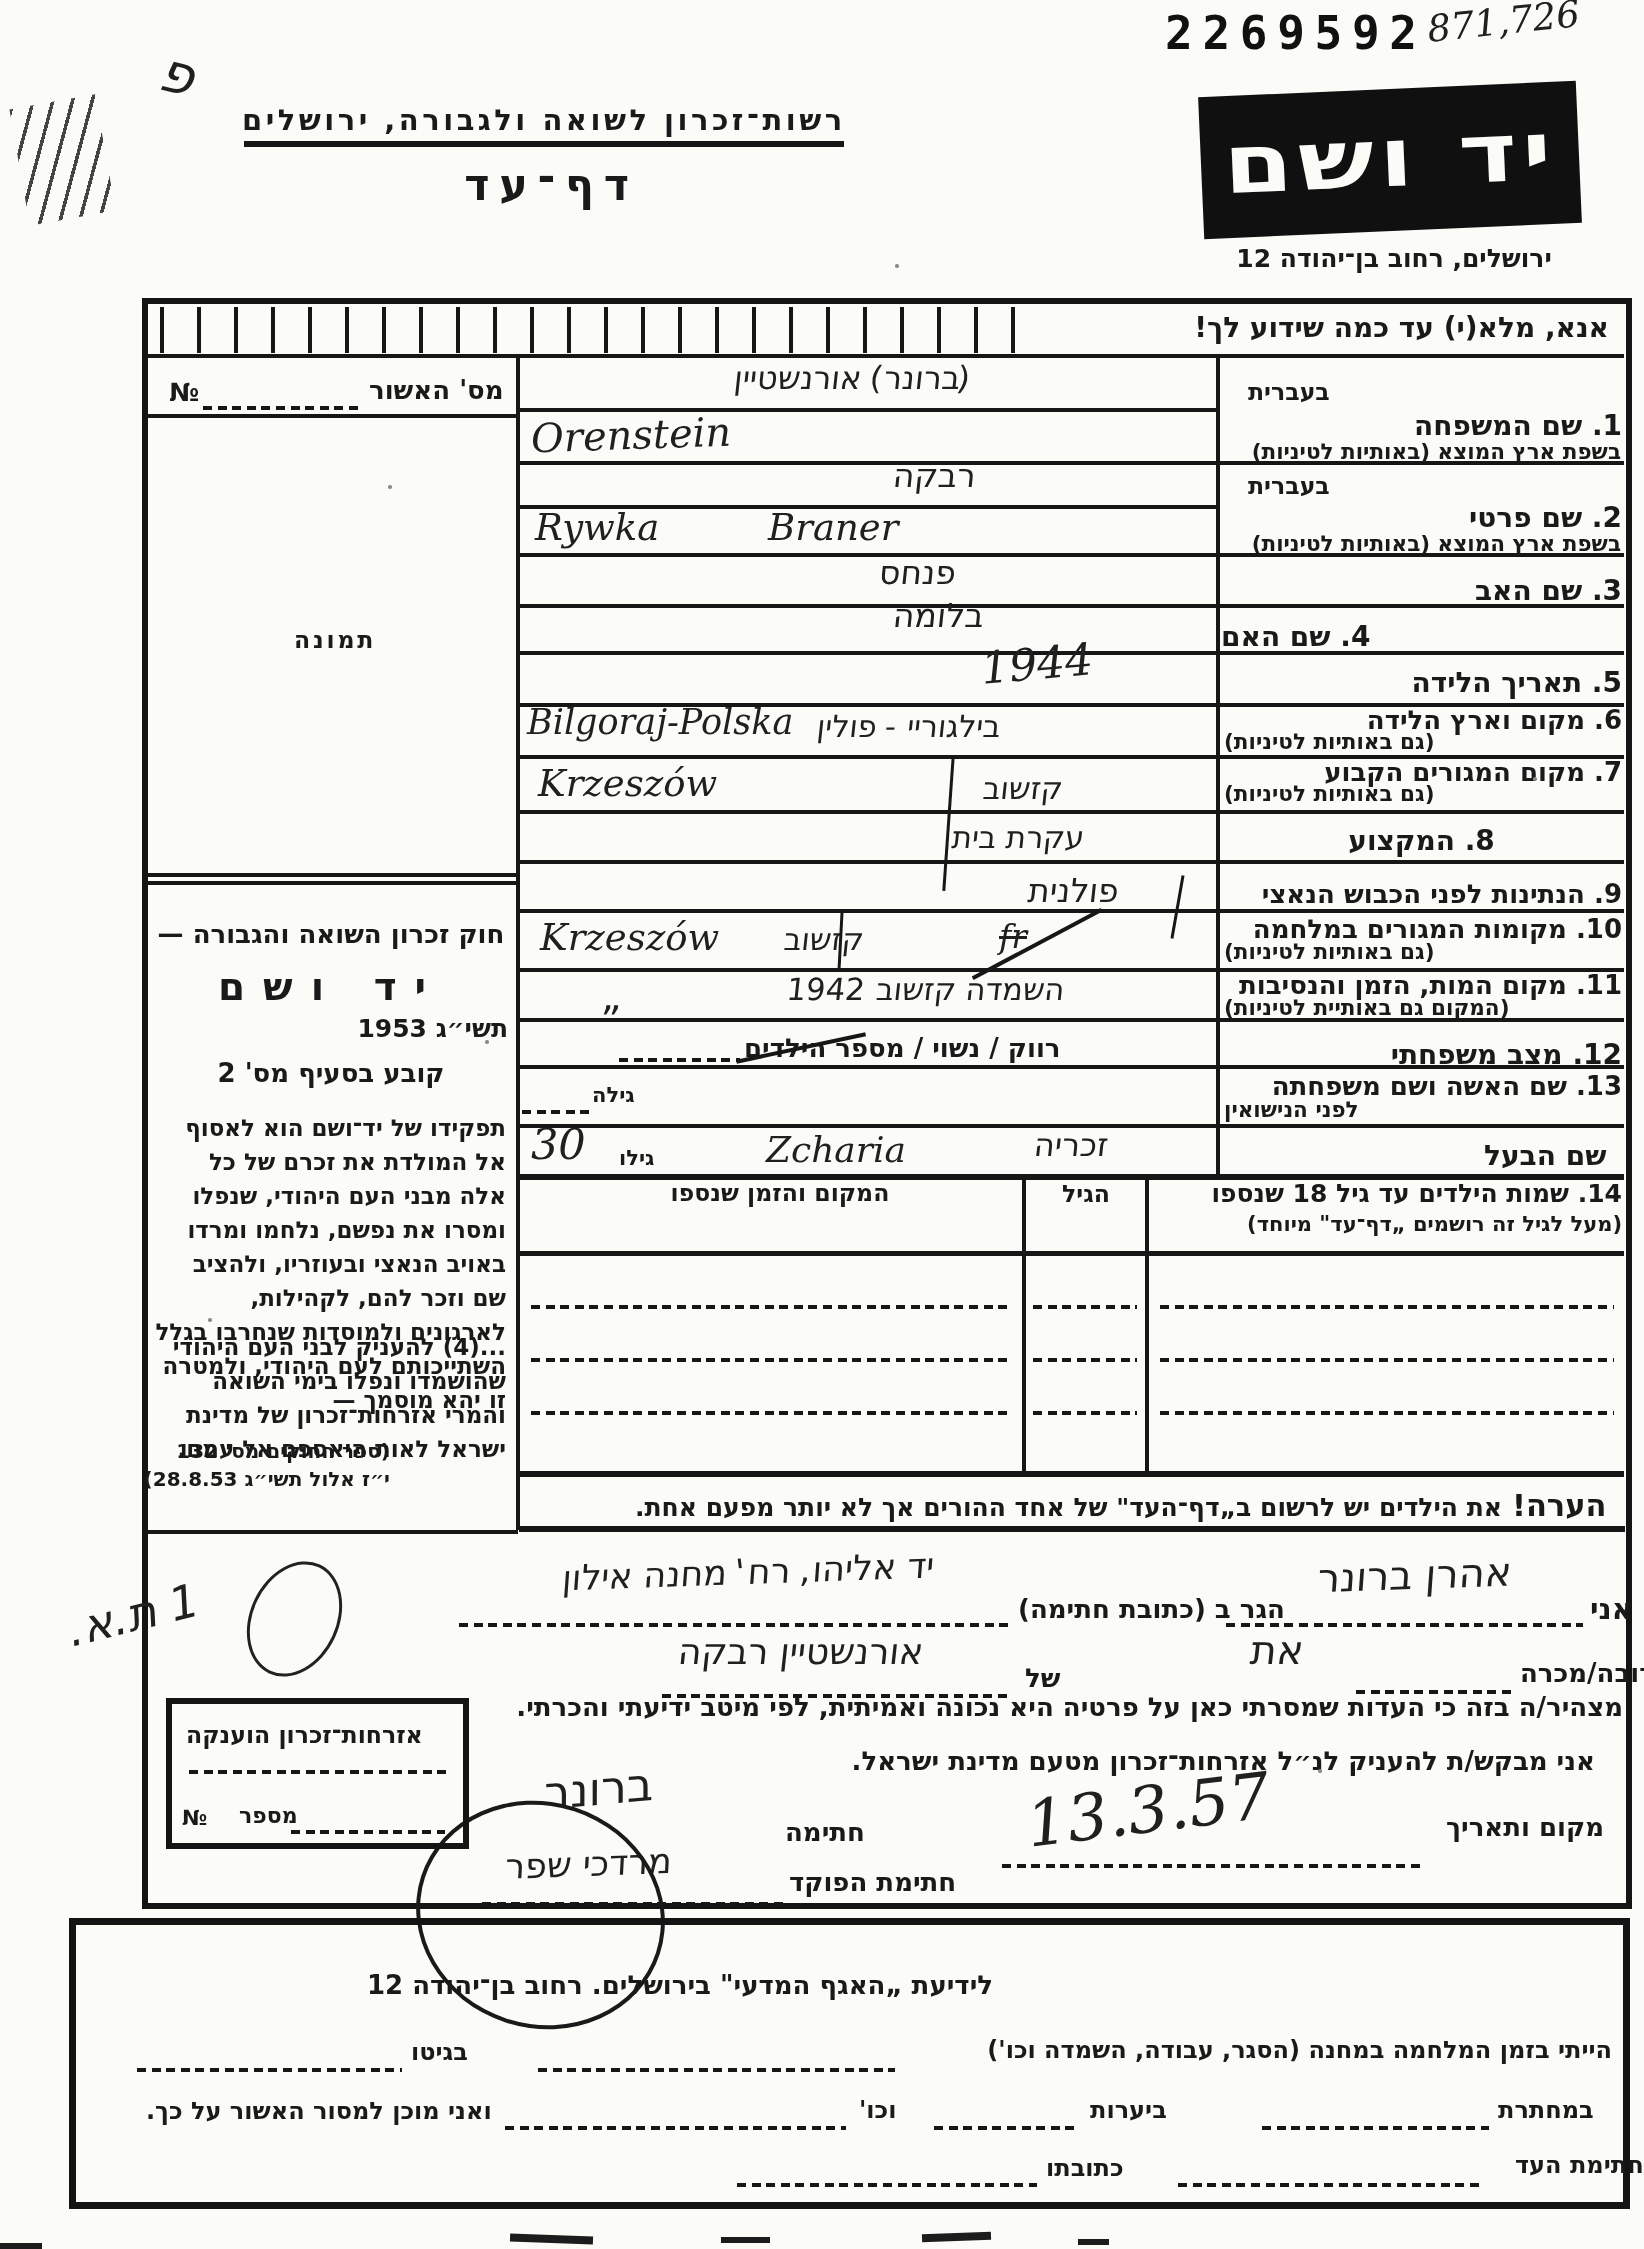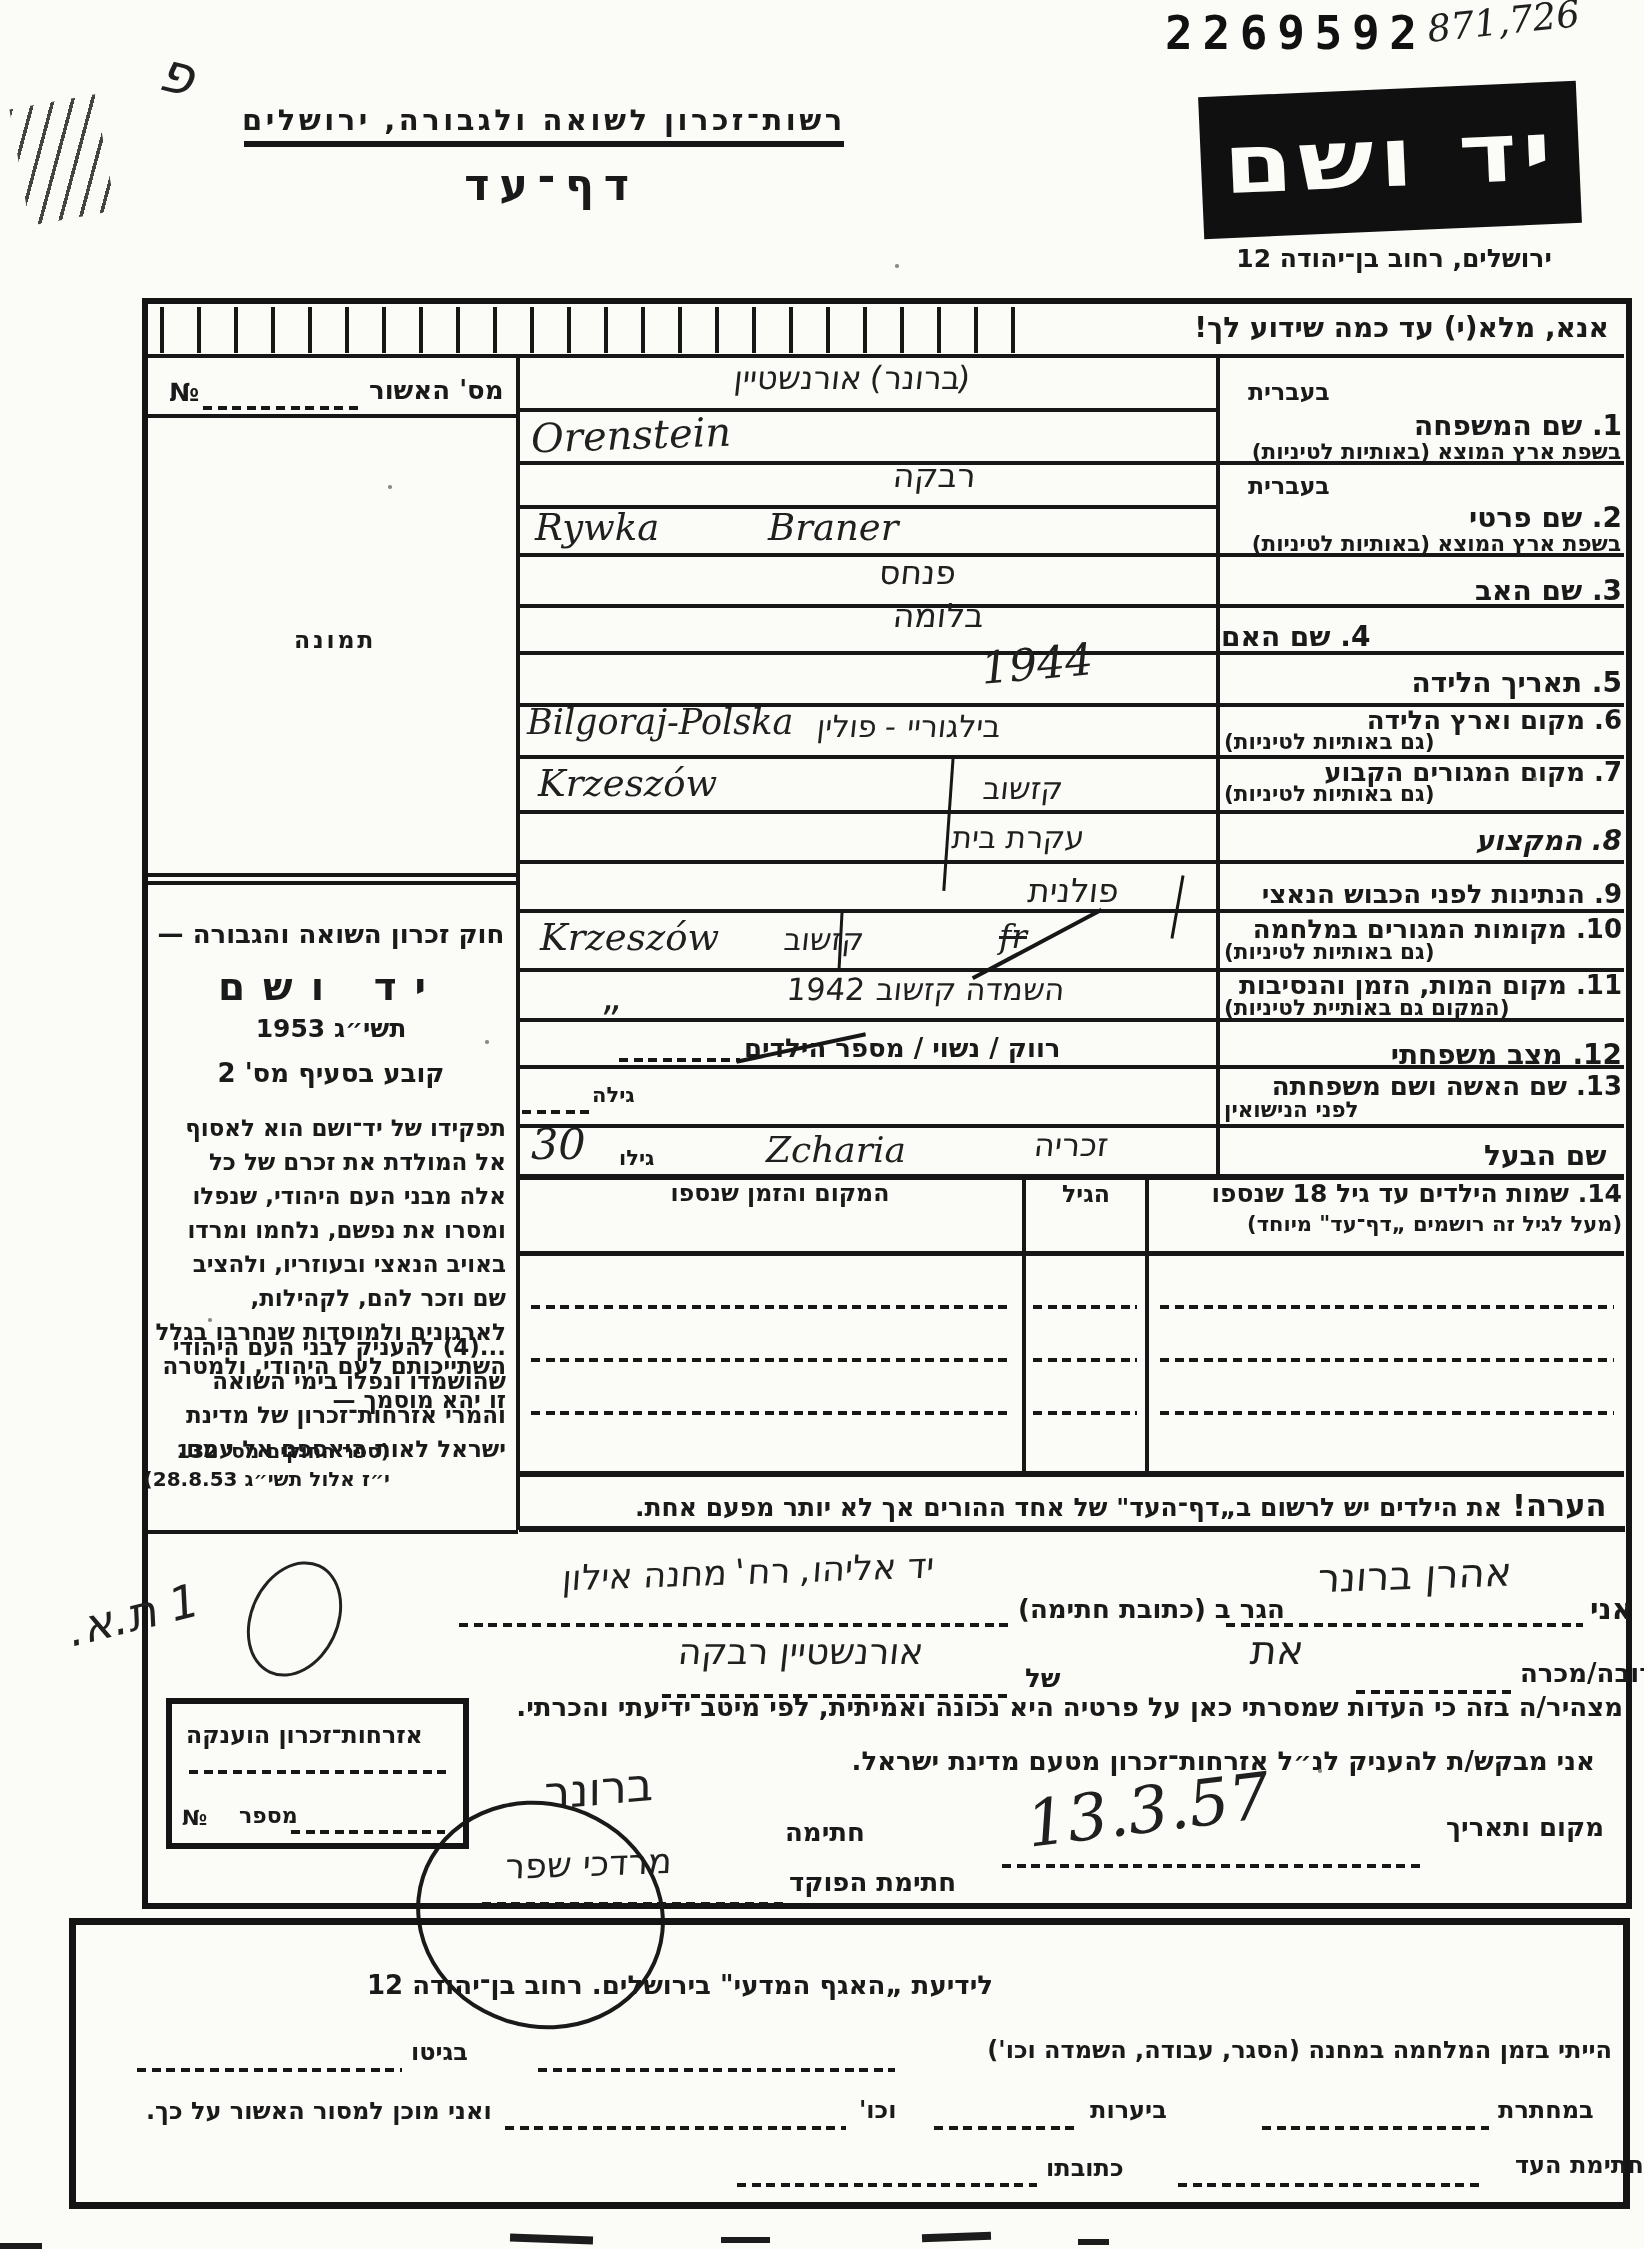--- a/index.html
+++ b/index.html
@@ -50,21 +50,21 @@
 
   <div class="vline" style="left:516px;top:356px;width:4.2px;height:1174px;"></div>
   <div class="vline" style="left:1216px;top:356px;width:4.2px;height:822px;"></div>
 
   <div class="t" style="left:294px;top:626px;font-size:23.6px;letter-spacing:2.8px;">תמונה</div>
 
   <div class="line" style="left:148px;top:873px;width:368px;height:3.5px;"></div>
   <div class="line" style="left:148px;top:881px;width:368px;height:3.5px;"></div>
   <div class="t" style="left:154px;top:919px;width:354px;text-align:center;font-size:26px;">חוק זכרון השואה והגבורה —</div>
   <div class="t" style="left:154px;top:964px;width:354px;text-align:center;font-size:39px;letter-spacing:18px;">יד ושם</div>
-  <div class="t" style="left:154px;top:1014px;width:354px;text-align:center;font-size:25px;">תשי״ג 1953</div>
+  <div class="t" style="left:154px;top:1014px;width:354px;text-align:right;font-size:25px;">תשי״ג 1953</div>
   <div class="t" style="left:154px;top:1058px;width:354px;text-align:center;font-size:26px;">קובע בסעיף מס' 2</div>
   <div class="t wrap" style="left:155px;top:1111px;width:351px;font-size:23px;line-height:1.48;text-align:right;">תפקידו של יד־ושם הוא לאסוף אל המולדת את זכרם של כל אלה מבני העם היהודי, שנפלו ומסרו את נפשם, נלחמו ומרדו באויב הנאצי ובעוזריו, ולהציב שם וזכר להם, לקהילות, לארגונים ולמוסדות שנחרבו בגלל השתייכותם לעם היהודי, ולמטרה זו יהא מוסמך —</div>
   <div class="t wrap" style="left:155px;top:1330px;width:351px;font-size:23px;line-height:1.48;text-align:right;">...(4) להעניק לבני העם היהודי שהושמדו ונפלו בימי השואה והמרי אזרחות־זכרון של מדינת ישראל לאות היאספם אל עמם.</div>
   <div class="t" style="left:161px;top:1439px;width:229px;text-align:right;font-size:20px;">(ספר החוקים מס' 132</div>
   <div class="t" style="left:161px;top:1467px;width:229px;text-align:right;font-size:20px;">י״ז אלול תשי״ג 28.8.53)</div>
   <div class="line" style="left:148px;top:1530px;width:370px;height:4.2px;"></div>
 
   <div class="line" style="left:518px;top:461px;width:1106px;height:3.5px;"></div>
   <div class="line" style="left:518px;top:553px;width:1106px;height:3.5px;"></div>
   <div class="line" style="left:518px;top:604px;width:1106px;height:3.5px;"></div>
@@ -91,21 +91,21 @@
   <div class="t" style="left:1248px;top:472px;font-size:23.6px;">בעברית</div>
   <div class="t" style="left:1221px;top:501px;width:401px;text-align:right;font-size:28px;">2. שם פרטי</div>
   <div class="t" style="left:1108px;top:531px;width:513px;text-align:right;font-size:21.5px;">בשפת ארץ המוצא (באותיות לטיניות)</div>
   <div class="t" style="left:1221px;top:574px;width:401px;text-align:right;font-size:28px;">3. שם האב</div>
   <div class="t" style="left:1221px;top:620px;width:401px;text-align:left;font-size:28px;">4. שם האם</div>
   <div class="t" style="left:1221px;top:666px;width:401px;text-align:right;font-size:28px;">5. תאריך הלידה</div>
   <div class="t" style="left:1221px;top:705px;width:401px;text-align:right;font-size:26px;">6. מקום וארץ הלידה</div>
   <div class="t" style="left:1224px;top:729px;font-size:21.5px;">(גם באותיות לטיניות)</div>
   <div class="t" style="left:1221px;top:757px;width:401px;text-align:right;font-size:26px;">7. מקום המגורים הקבוע</div>
   <div class="t" style="left:1224px;top:781px;font-size:21.5px;">(גם באותיות לטיניות)</div>
-  <div class="t" style="left:1221px;top:824px;width:401px;text-align:right;font-size:28px;font-style:italic;">8. המקצוע</div>
+  <div class="t" style="left:1221px;top:824px;width:401px;text-align:center;font-size:28px;">8. המקצוע</div>
   <div class="t" style="left:1221px;top:879px;width:401px;text-align:right;font-size:26px;">9. הנתינות לפני הכבוש הנאצי</div>
   <div class="t" style="left:1221px;top:914px;width:401px;text-align:right;font-size:26px;">10. מקומות המגורים במלחמה</div>
   <div class="t" style="left:1224px;top:939px;font-size:21.5px;">(גם באותיות לטיניות)</div>
   <div class="t" style="left:1221px;top:970px;width:401px;text-align:right;font-size:26px;">11. מקום המות, הזמן והנסיבות</div>
   <div class="t" style="left:1224px;top:995px;font-size:21.5px;">(המקום גם באותיית לטיניות)</div>
   <div class="t" style="left:1221px;top:1038px;width:401px;text-align:right;font-size:28px;">12. מצב משפחתי</div>
   <div class="t" style="left:1221px;top:1071px;width:401px;text-align:right;font-size:26px;">13. שם האשה ושם משפחתה</div>
   <div class="t" style="left:1224px;top:1097px;font-size:21.5px;">לפני הנישואין</div>
   <div class="t" style="left:1484px;top:1139px;font-size:28px;">שם הבעל</div>
 

